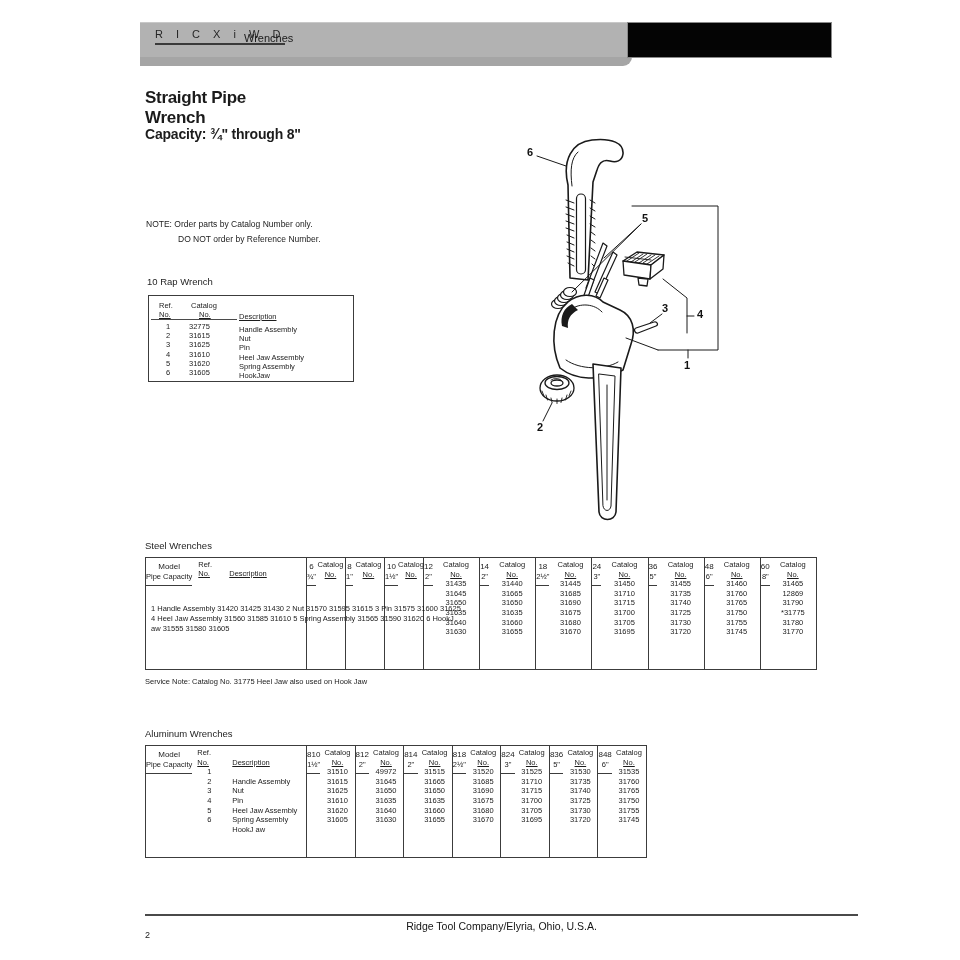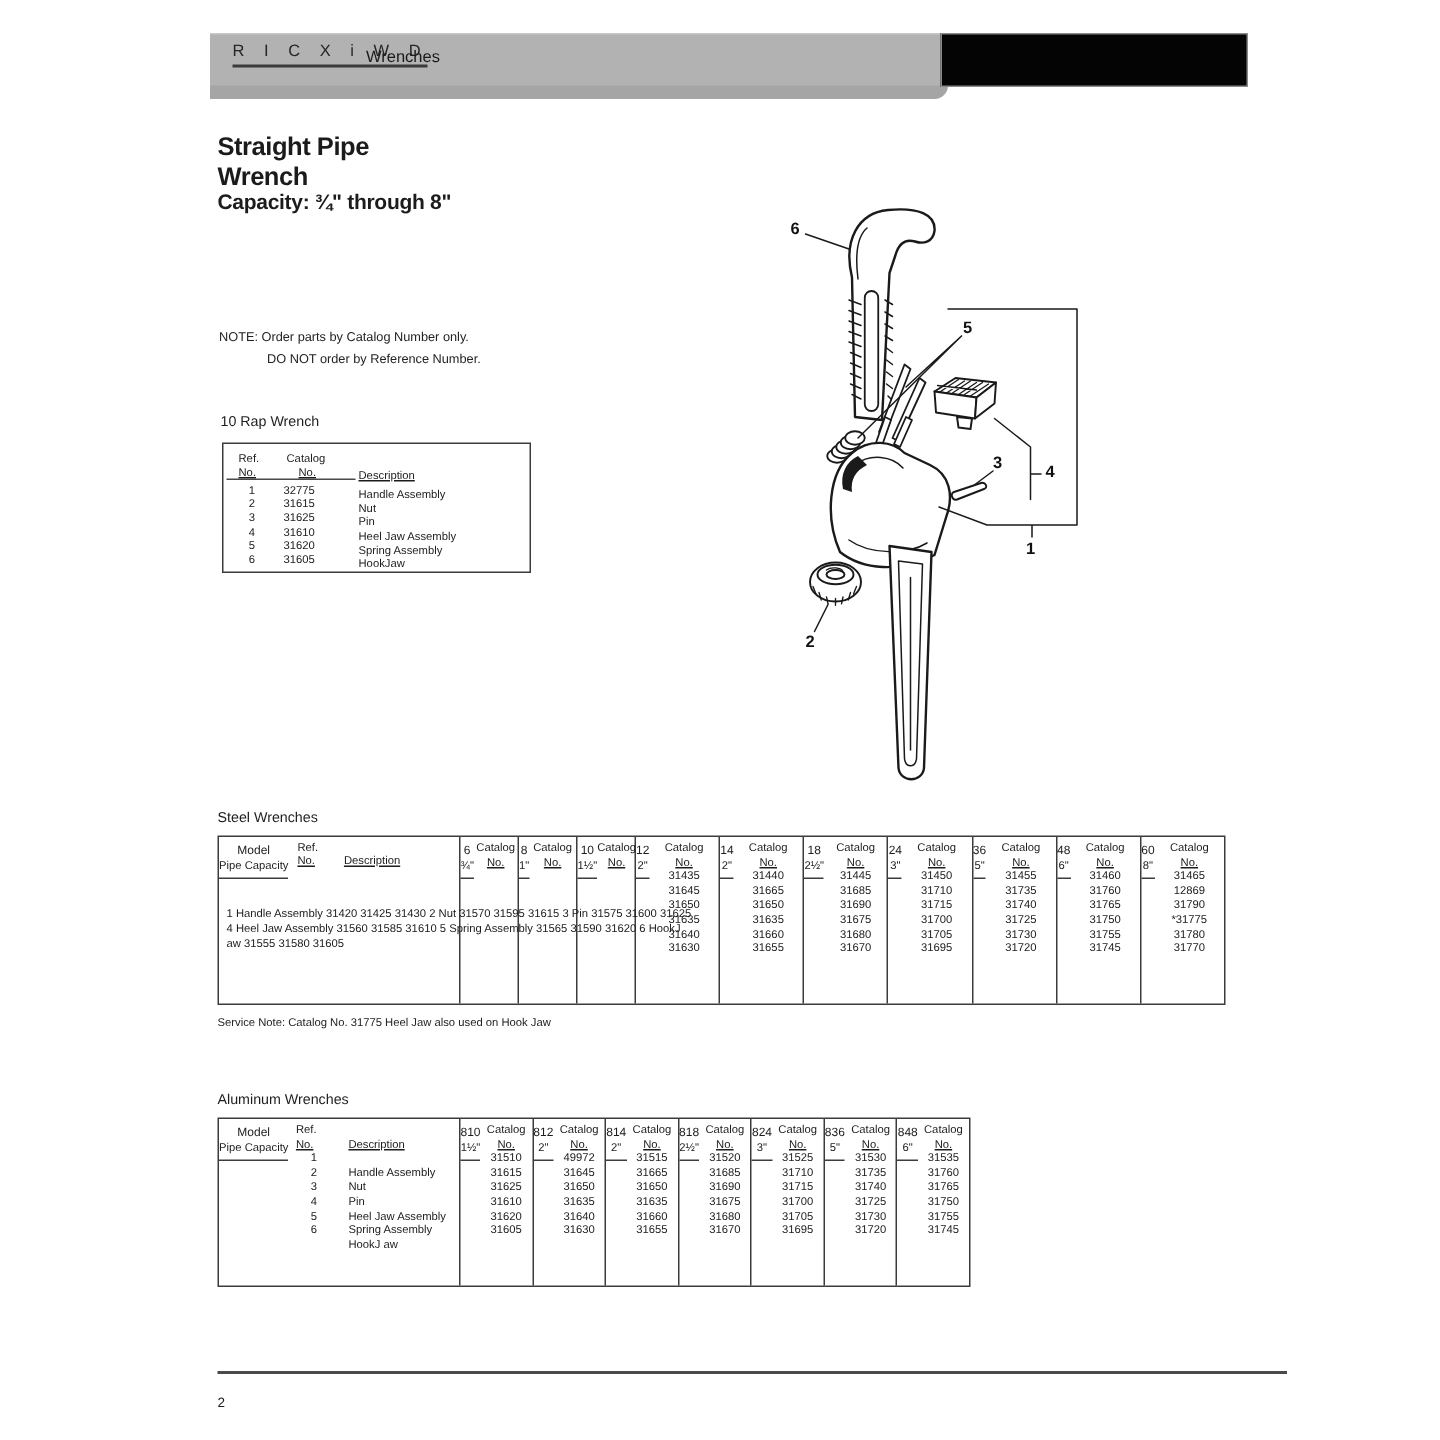--- a/index.html
+++ b/index.html
@@ -490,15 +490,16 @@
           <div class="tline">31760</div>
           <div class="tline">31765</div>
           <div class="tline">31750</div>
           <div class="tline">31755</div>
           <div class="tline">31745</div>
         </div>
       </div>
     </div>
 
   <div class="abs foot-line"></div>
+  <div class="abs foot-co">Ridge Tool Company/Elyria, Ohio, U.S.A.</div>
   <div class="abs pageno">2</div>
 
 </div>
 
 </body></html>

